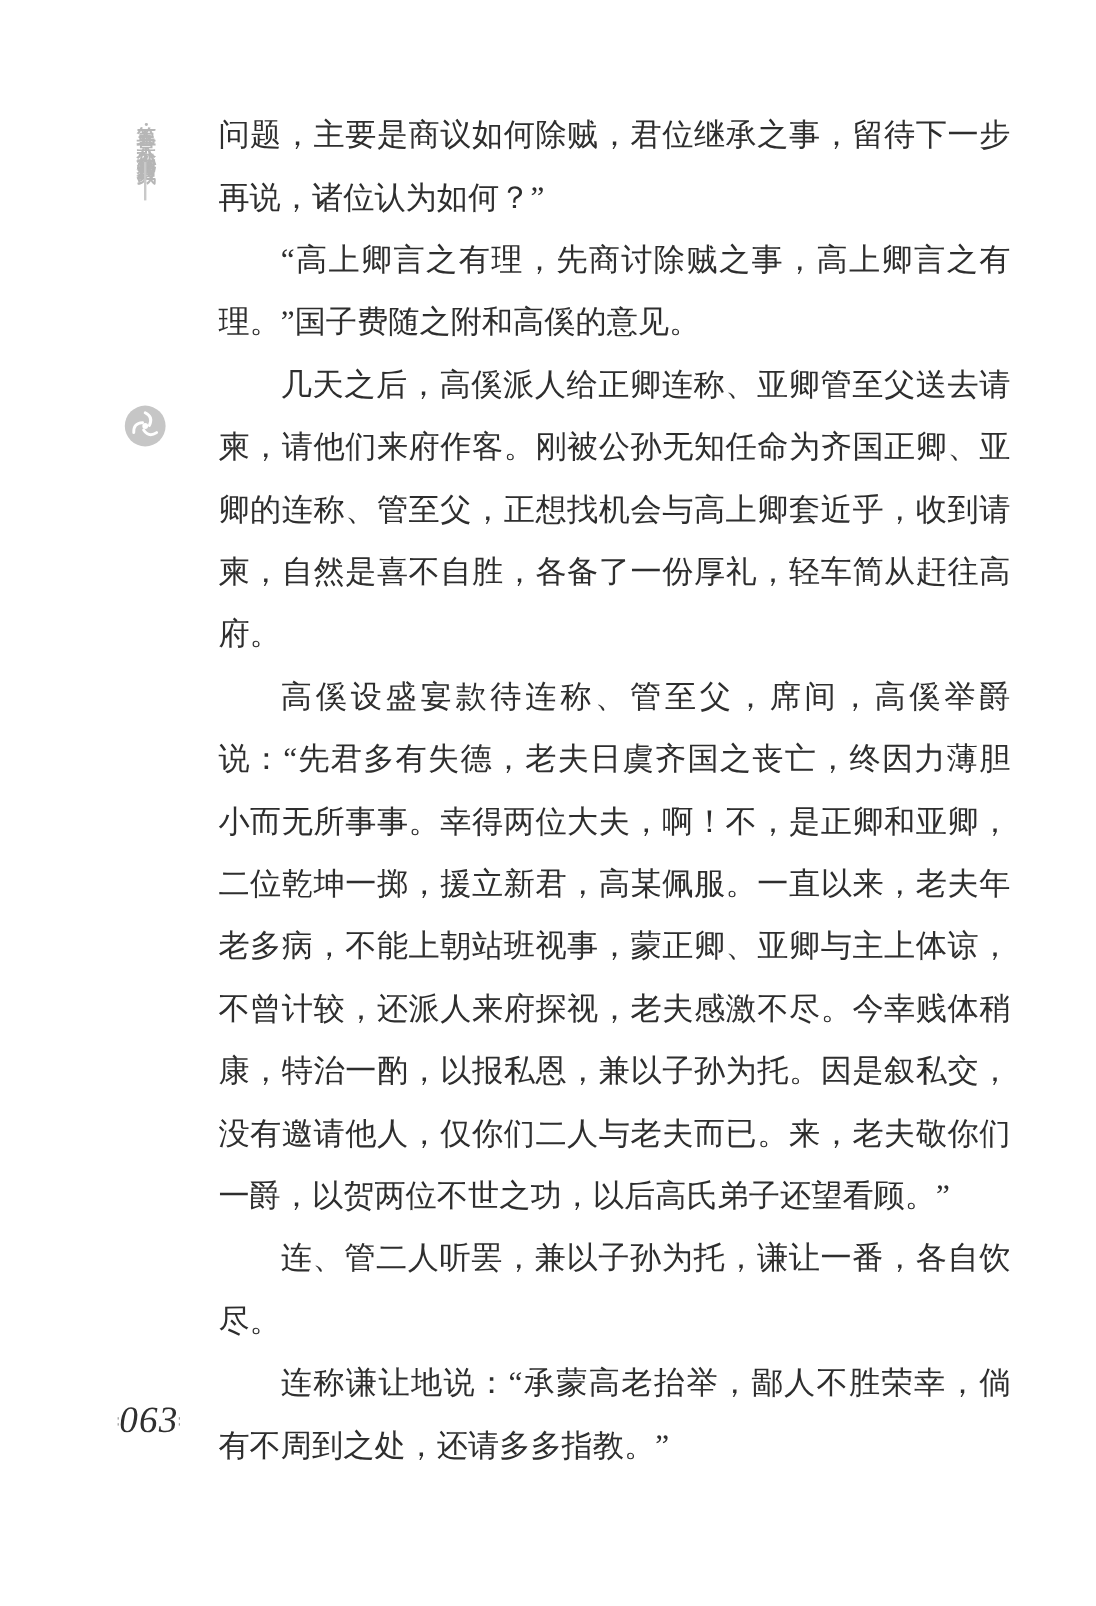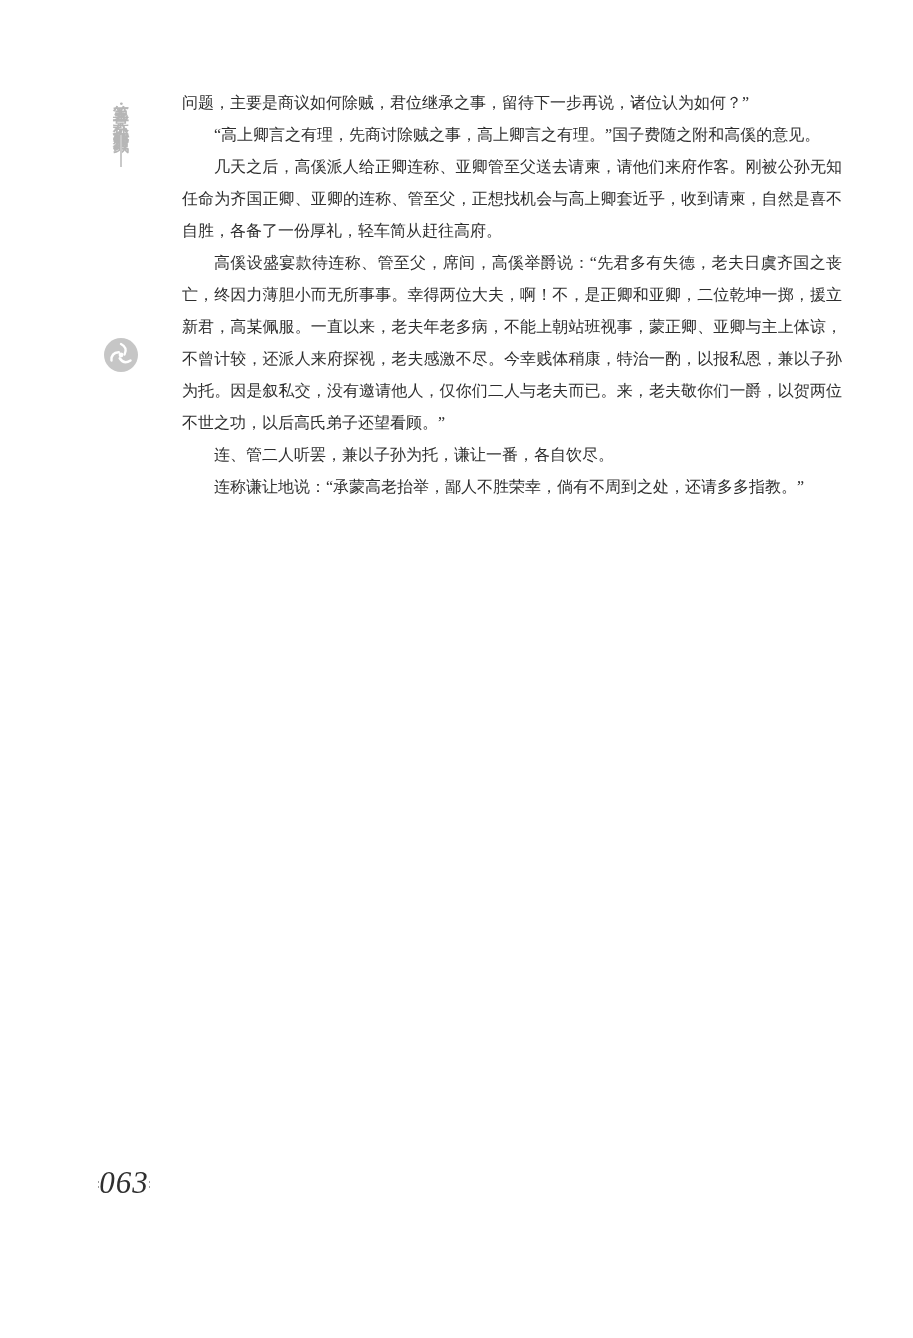--- a/index.html
+++ b/index.html
@@ -37,22 +37,22 @@
     left: 103px; top: 337px;
     width: 36px; height: 36px;
   }
 
   
   .body-col {
     position: absolute;
     left: 182px; top: 87px;
     width: 660px;
     color: #2e2e2e;
-    font-size: 16px;
-    line-height: 32px;
+    font-size: 26px;
+    line-height: 52px;
     text-align: justify;
     font-family: Liberation Serif, serif;
   }
   .para { margin: 0; }
   .para.indent { text-indent: 2em; }
   .para.section-break { }
 
   
   .pagenum-block {
     position: absolute;

